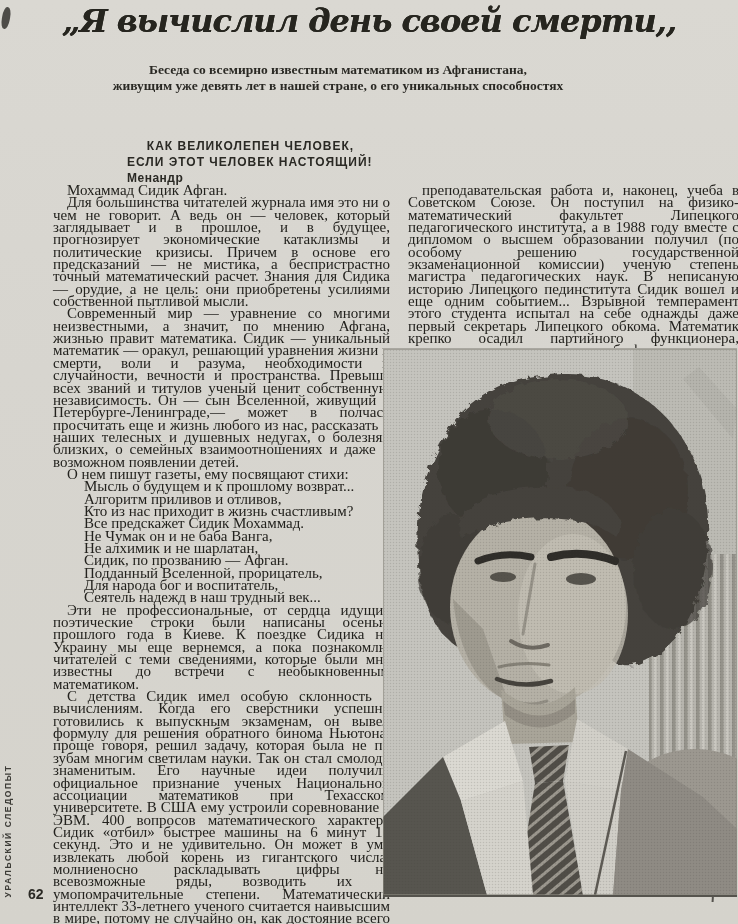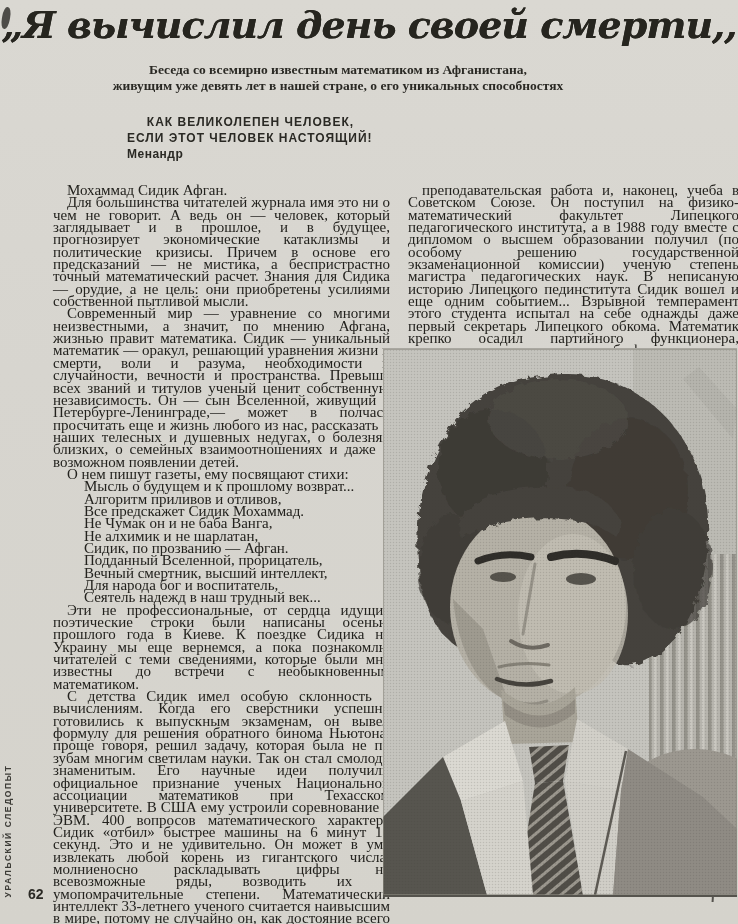--- a/index.html
+++ b/index.html
@@ -13,33 +13,33 @@
     background:#2a2925; border-radius:45%; transform:rotate(10deg); opacity:.8;
   }
   .scratch{
     position:absolute; left:712px; top:886px; width:1.5px; height:16px;
     background:#55534e; transform:rotate(3deg);
   }
   .title{
     position:absolute; top:2px; left:0; width:738px; margin:0;
     text-align:center;
     font-family:"DejaVu Serif", serif; font-style:italic; font-weight:bold;
-    font-size:38px; letter-spacing:-1px; color:#26251f;
+    font-size:32px; letter-spacing:-1px; color:#26251f;
     text-shadow:0 0 .6px #26251f;
   }
   .subtitle{
     position:absolute; top:62px; left:0; width:676px; text-align:center;
     font-weight:bold; font-size:13.5px; line-height:15.6px; color:#2a2924;
   }
   .epigraph{
     position:absolute; top:114px; left:127px; width:247px;
     font-family:"Liberation Sans", sans-serif; font-weight:bold;
     font-size:12px; line-height:16px; letter-spacing:1px; color:#2a2924;
   }
-  .epigraph .ep-line1{text-align:center;}
+  .epigraph .ep-line1{text-align:center;margin-top:24px;}
   .epigraph .ep-line2{text-align:left; white-space:nowrap;}
   .epigraph .ep-attr{letter-spacing:.5px;}
   .col{
     position:absolute; top:184px;
     font-size:15px; line-height:12.35px; text-align:justify;
     color:#23221e;
     margin-left:25px;
   }
   .col p{margin:0; text-indent:14px;}
   .col-left{left:28px; width:337px;}
@@ -87,26 +87,26 @@
   </div>
 
   <div class="col col-left">
     <p>Мохаммад Сидик Афган.</p>
     <p>Для большинства читателей журнала имя это ни о чем не говорит. А ведь он — человек, который заглядывает и в прошлое, и в будущее, прогнозирует экономические катаклизмы и политические кризисы. Причем в основе его предсказаний — не мистика, а беспристрастно точный математический расчет. Знания для Сидика — орудие, а не цель: они приобретены усилиями собственной пытливой мысли.</p>
     <p>Современный мир — уравнение со многими неизвестными, а значит, по мнению Афгана, жизнью правит математика. Сидик — уникальный математик — оракул, решающий уравнения жизни и смерти, воли и разума, необходимости и случайности, вечности и пространства. Превыше всех званий и титулов ученый ценит собственную независимость. Он — сын Вселенной, живущий в Петербурге-Ленинграде,— может в полчаса просчитать еще и жизнь любого из нас, рассказать о наших телесных и душевных недугах, о болезнях близких, о семейных взаимоотношениях и даже о возможном появлении детей.</p>
     <p>О нем пишут газеты, ему посвящают стихи:</p>
     <div class="poem">
       <div>Мысль о будущем и к прошлому возврат...</div>
       <div>Алгоритм приливов и отливов,</div>
+      <div>Кто из нас приходит в жизнь счастливым?</div>
       <div>Все предскажет Сидик Мохаммад.</div>
       <div>Не Чумак он и не баба Ванга,</div>
       <div>Не алхимик и не шарлатан,</div>
       <div>Сидик, по прозванию — Афган.</div>
       <div>Подданный Вселенной, прорицатель,</div>
-      <div>Вечный смертник, высший интеллект,</div>
       <div>Для народа бог и воспитатель,</div>
       <div>Сеятель надежд в наш трудный век...</div>
     </div>
     <p>Эти не профессиональные, от сердца идущие поэтические строки были написаны осенью прошлого года в Киеве. К поездке Сидика на Украину мы еще вернемся, а пока познакомлю читателей с теми сведениями, которые были мне известны до встречи с необыкновенным математиком.</p>
     <p>С детства Сидик имел особую склонность к вычислениям. Когда его сверстники успешно готовились к выпускным экзаменам, он вывел формулу для решения обратного бинома Ньютона, проще говоря, решил задачу, которая была не по зубам многим светилам науки. Так он стал смолоду знаменитым. Его научные идеи получили официальное признание ученых Национальной ассоциации математиков при Техасском университете. В США ему устроили соревнование с ЭВМ. 400 вопросов математического характера Сидик «отбил» быстрее машины на 6 минут 17 секунд. Это и не удивительно. Он может в уме извлекать любой корень из гигантского числа, молниеносно раскладывать цифры на всевозможные ряды, возводить их в умопомрачительные степени. Математический интеллект 33-летнего ученого считается наивысшим в мире, потому не случайно он, как достояние всего человечества, состоит под защитой ЮНЕСКО.</p>
   </div>
 
   <div class="col col-right">
     <p>преподавательская работа и, наконец, учеба в Советском Союзе. Он поступил на физико-математический факультет Липецкого педагогического института, а в 1988 году вместе с дипломом о высшем образовании получил (по особому решению государственной экзаменационной комиссии) ученую степень магистра педагогических наук. В неписаную историю Липецкого пединститута Сидик вошел и еще одним событием... Взрывной темперамент этого студента испытал на себе однажды даже первый секретарь Липецкого обкома. Математик крепко осадил партийного функционера, неуважительно отозвавшегося об афганских</p>
   </div>

